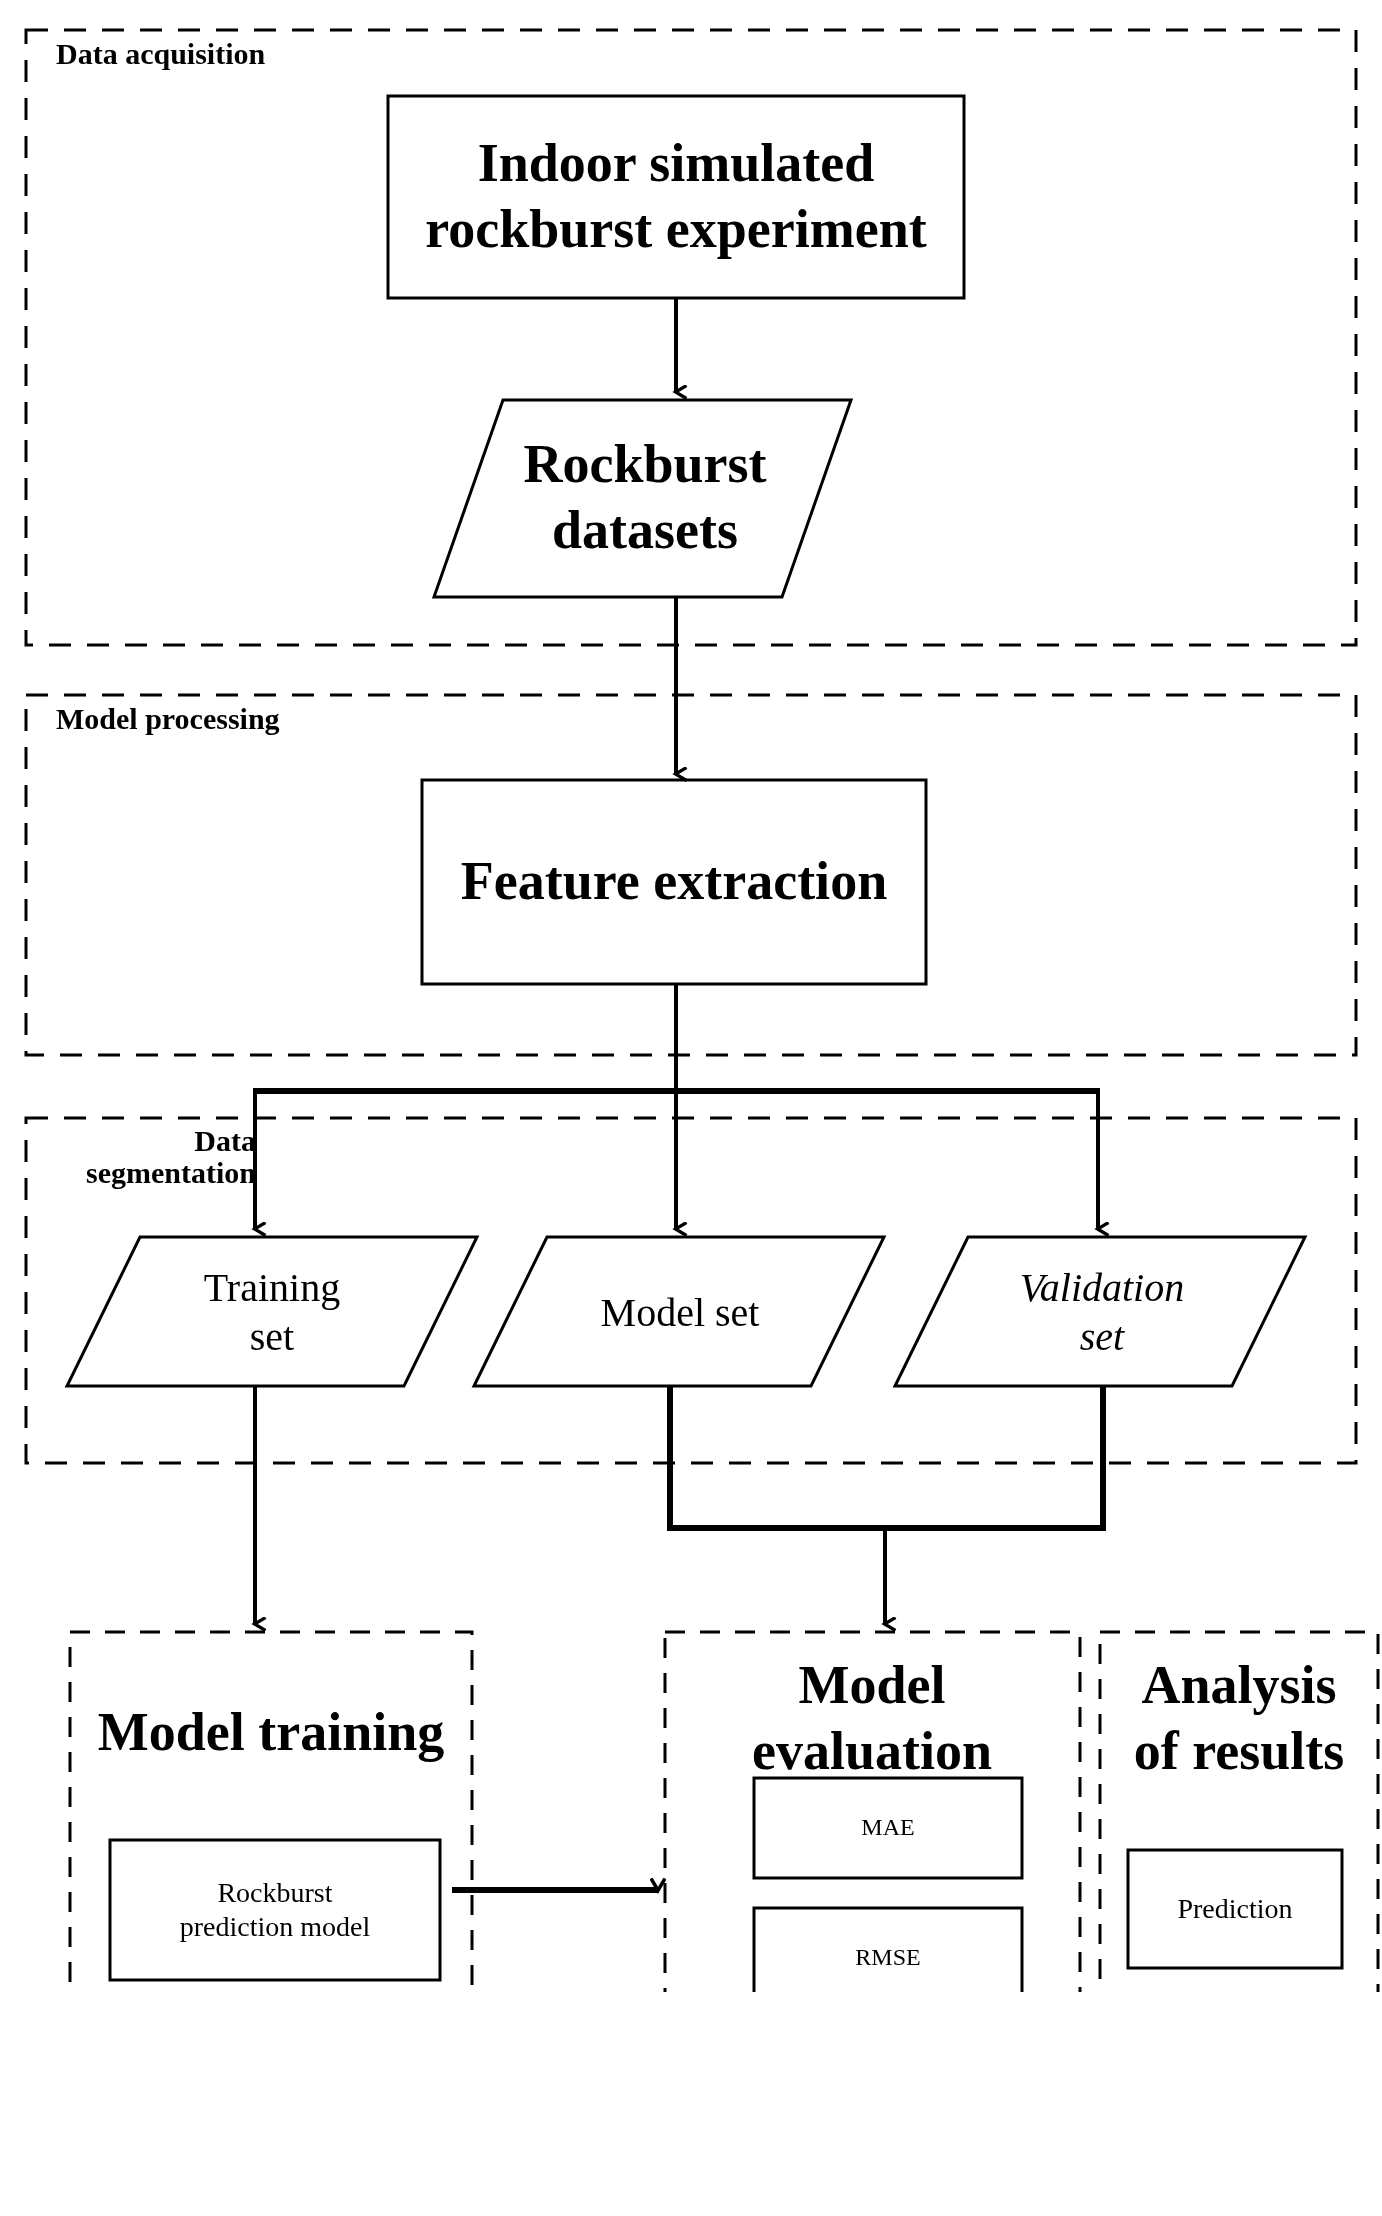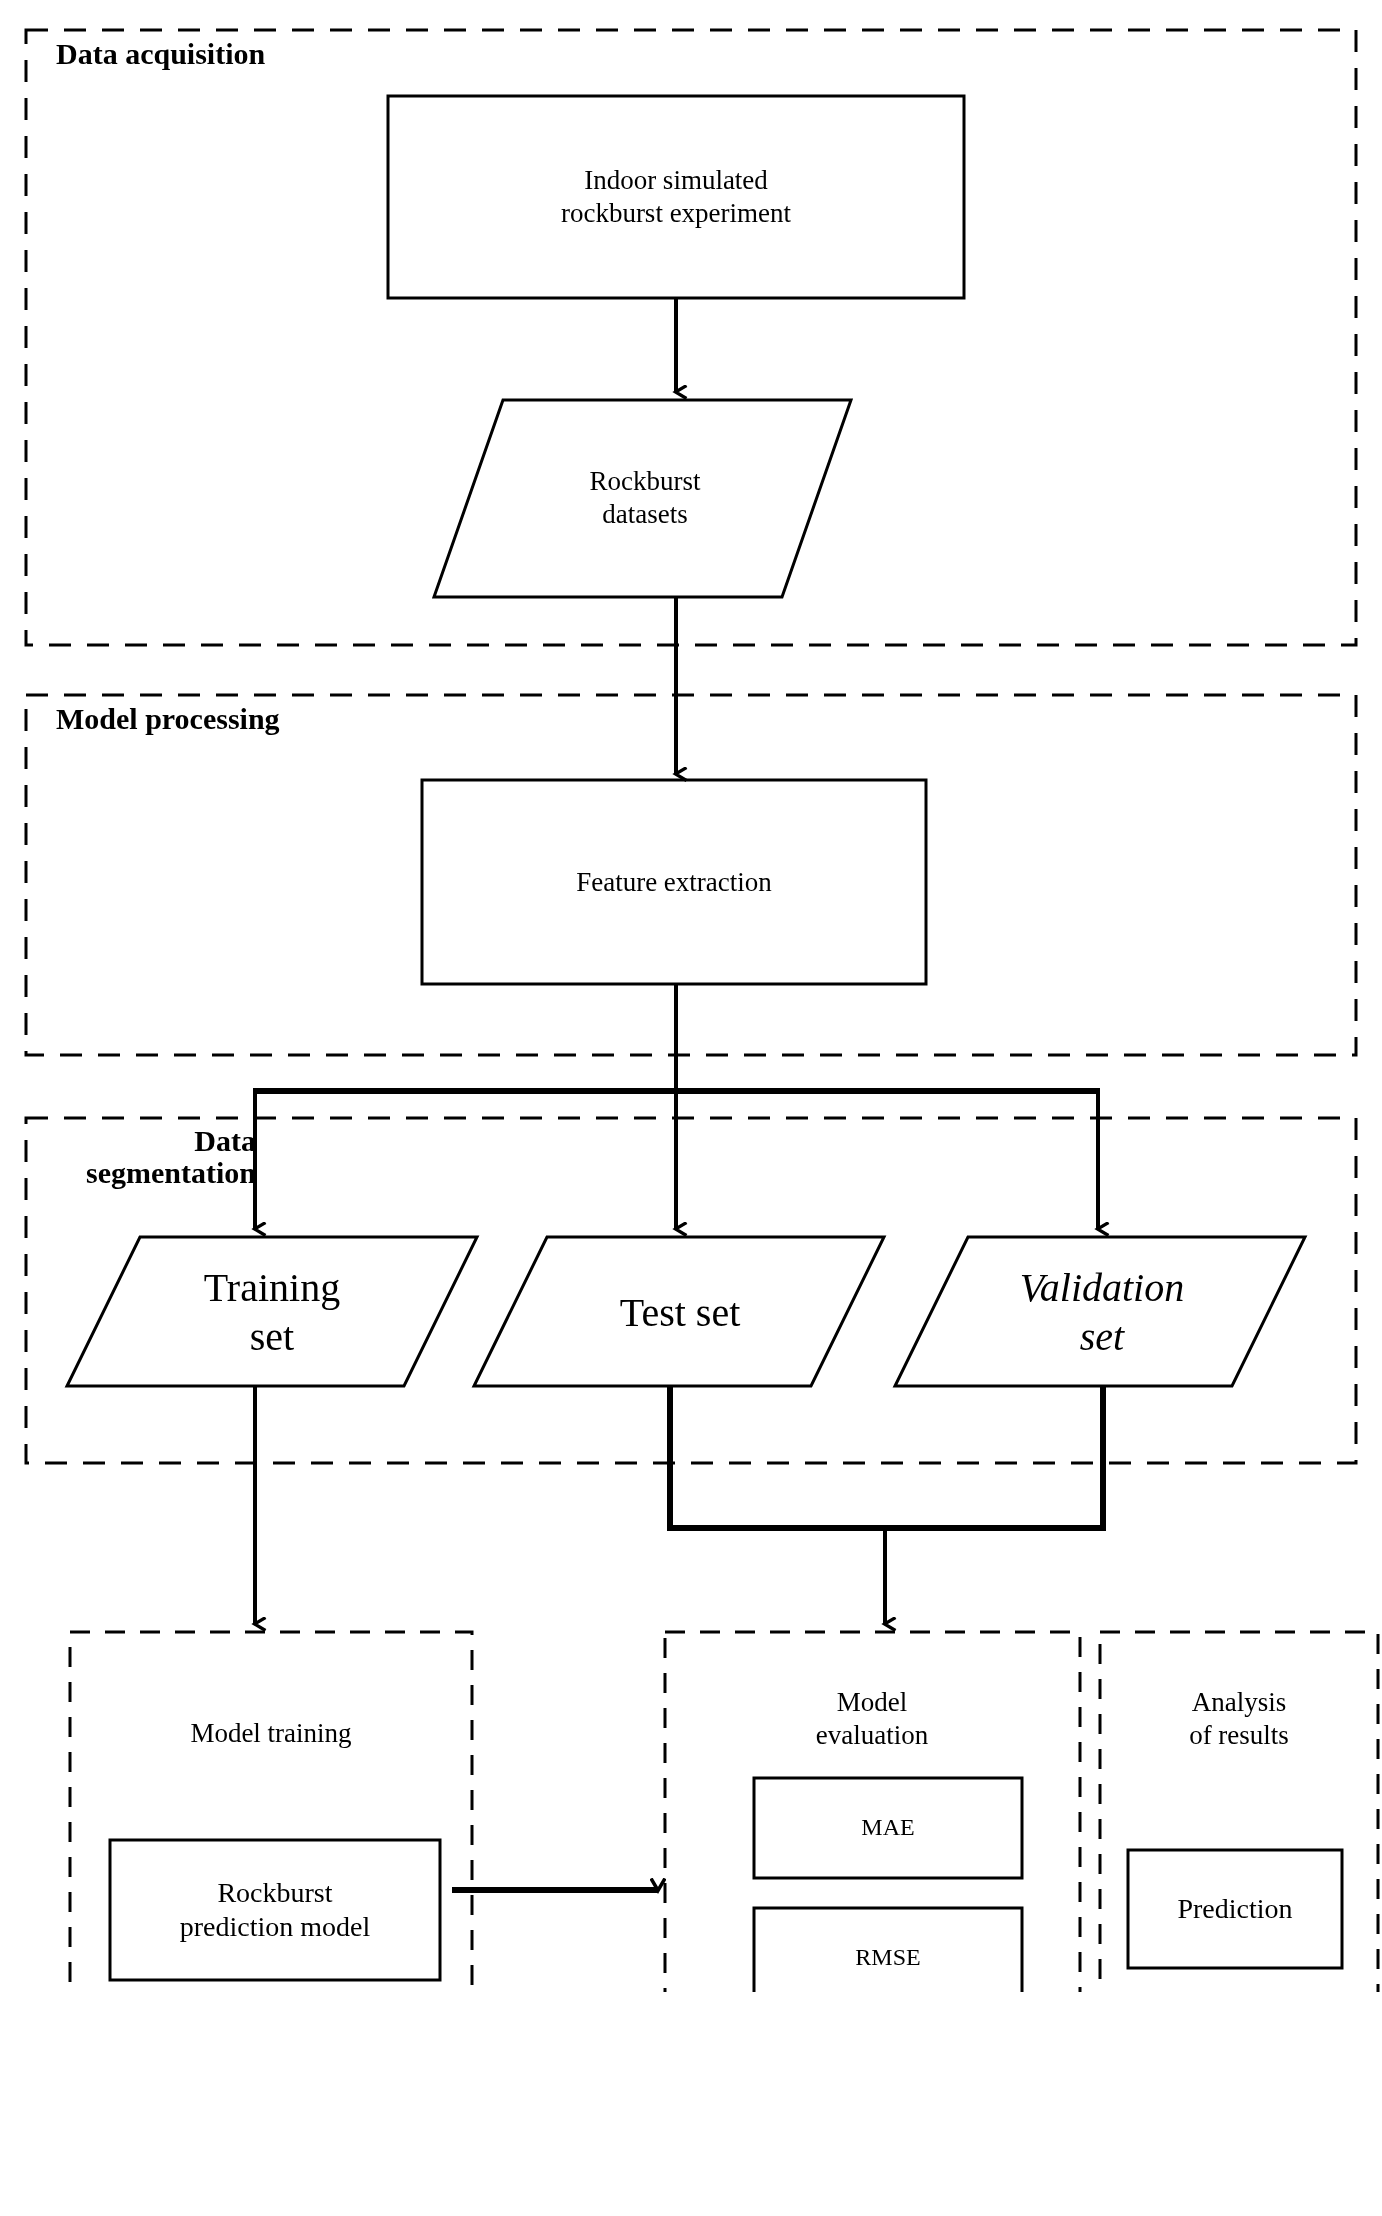--- a/index.html
+++ b/index.html
@@ -36,21 +36,21 @@
     font-family: "Liberation Serif", serif;
     font-weight: normal;
     color: #000;
     text-align: center;
     line-height: 1.22;
     white-space: pre-line;
     display: flex;
     align-items: center;
     justify-content: center;
   }
-  .fs-42 { font-size: 27px; }
+  .fs-42 { font-size: 54px; font-weight: bold; }
   .fs-40 { font-size: 40px; }
   .fs-38 { font-size: 24px; }
   .fs-28 { font-size: 28px; }
 </style>
 </head>
 <body>
 
 <div id="page">
 
   <svg id="flow-svg" viewBox="0 0 1382 2216">
@@ -134,21 +134,21 @@
 rockburst experiment</div>
 
   <div class="node-label fs-42" style="left:460px; top:402px; width:370px; height:192px;">Rockburst
 datasets</div>
 
   <div class="node-label fs-42" style="left:432px; top:780px; width:484px; height:204px;">Feature extraction</div>
 
   <div class="node-label fs-40" style="left:92px; top:1240px; width:360px; height:146px;">Training
 set</div>
 
-  <div class="node-label fs-40" style="left:500px; top:1240px; width:360px; height:146px;">Test set</div>
+  <div class="node-label fs-40" style="left:500px; top:1240px; width:360px; height:146px;">Model set</div>
 
   <div class="node-label fs-40" style="left:922px; top:1240px; width:360px; height:146px;font-style:italic;">Validation
 set</div>
 
   <div class="node-label fs-28" style="left:116px; top:1840px; width:318px; height:140px;">Rockburst
 prediction model</div>
 
   <div class="node-label fs-38" style="left:754px; top:1778px; width:268px; height:100px;">MAE</div>
 
   <div class="node-label fs-38" style="left:754px; top:1908px; width:268px; height:100px;">RMSE</div>

